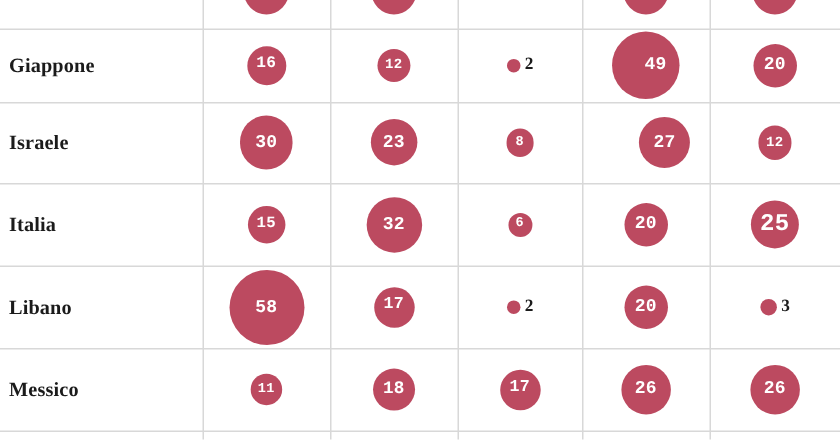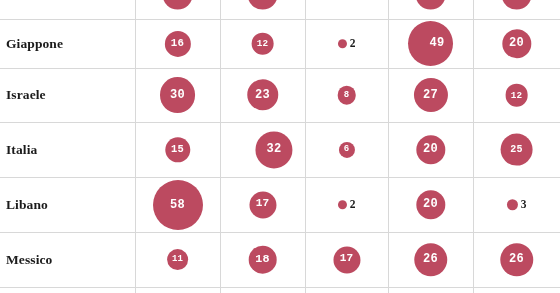--- a/index.html
+++ b/index.html
@@ -171,21 +171,21 @@
             </div>
           </div>
         </div>
         <div class="cell" style="left: 305px; width: 83px;">
           <div class="bubble-wrap">
             <div class="bubble" style="width: 18.5695px; height: 18.5695px;">
               <span class="bubble-val" style="font-size: 9px;">8</span>
             </div>
           </div>
         </div>
-        <div class="cell" style="left: 388px; width: 85px;">
+        <div class="cell" style="left: 388px; width: 85px; padding-left: 25px;">
           <div class="bubble-wrap">
             <div class="bubble" style="width: 34.1144px; height: 34.1144px;">
               <span class="bubble-val" style="font-size: 12px;">27</span>
             </div>
           </div>
         </div>
         <div class="cell" style="left: 473px; width: 87px;">
           <div class="bubble-wrap">
             <div class="bubble" style="width: 22.7429px; height: 22.7429px;">
               <span class="bubble-val" style="font-size: 9.32461px;">12</span>
@@ -195,21 +195,21 @@
       </div>
       <div class="row" style="top: 122px; height: 55px;">
         <div class="row-label">Italia</div>
         <div class="cell" style="left: 135px; width: 85px;">
           <div class="bubble-wrap">
             <div class="bubble" style="width: 25.4274px; height: 25.4274px;">
               <span class="bubble-val" style="font-size: 10.4252px;">15</span>
             </div>
           </div>
         </div>
-        <div class="cell" style="left: 220px; width: 85px; padding-left: 23px;">
+        <div class="cell" style="left: 220px; width: 85px;">
           <div class="bubble-wrap">
             <div class="bubble" style="width: 37.1391px; height: 37.1391px;">
               <span class="bubble-val" style="font-size: 12px;">32</span>
             </div>
           </div>
         </div>
         <div class="cell" style="left: 305px; width: 83px;">
           <div class="bubble-wrap">
             <div class="bubble" style="width: 16.0817px; height: 16.0817px;">
               <span class="bubble-val" style="font-size: 9px;">6</span>
@@ -219,21 +219,21 @@
         <div class="cell" style="left: 388px; width: 85px;">
           <div class="bubble-wrap">
             <div class="bubble" style="width: 29.361px; height: 29.361px;">
               <span class="bubble-val" style="font-size: 12px;">20</span>
             </div>
           </div>
         </div>
         <div class="cell" style="left: 473px; width: 87px;">
           <div class="bubble-wrap">
             <div class="bubble" style="width: 32.8266px; height: 32.8266px;">
-              <span class="bubble-val" style="font-size: 10px;">25</span>
+              <span class="bubble-val" style="font-size: 16px;">25</span>
             </div>
           </div>
         </div>
       </div>
       <div class="row" style="top: 177px; height: 55px;">
         <div class="row-label">Libano</div>
         <div class="cell" style="left: 135px; width: 85px;">
           <div class="bubble-wrap">
             <div class="bubble" style="width: 50px; height: 50px;">
               <span class="bubble-val" style="font-size: 12px;">58</span>

